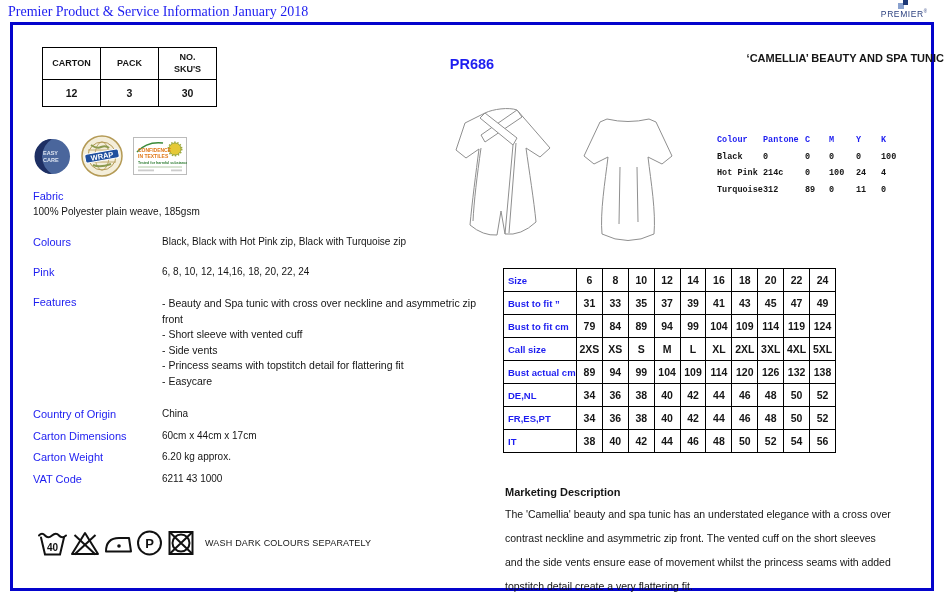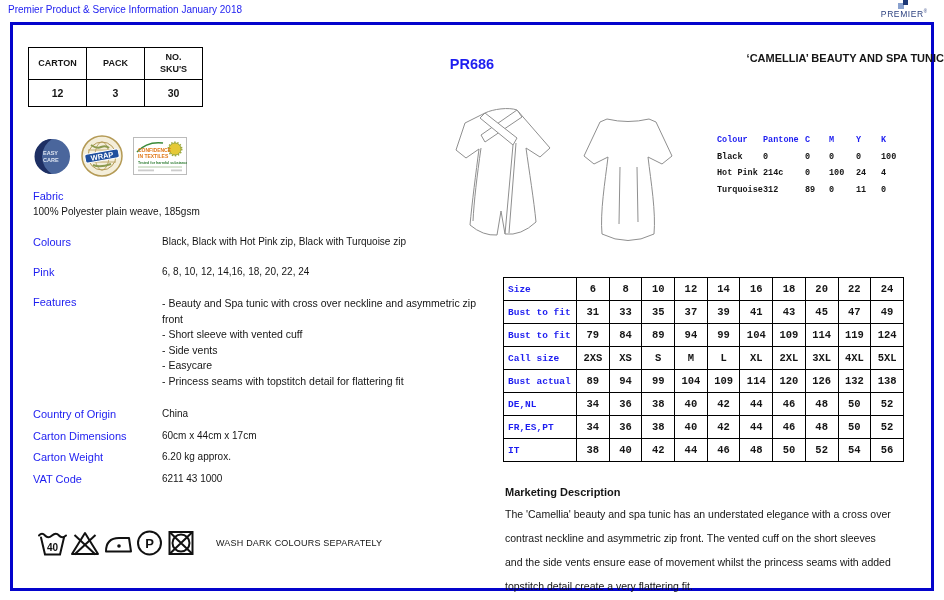--- a/index.html
+++ b/index.html
@@ -7,35 +7,35 @@
     --border:#0404cc;
     --ink:#151515;
   }
   *{margin:0;padding:0;box-sizing:border-box;}
   body{background:#fff;}
   .page{
     position:relative;width:944px;height:600px;background:#fff;overflow:hidden;
     font-family:"Liberation Sans", sans-serif;color:var(--ink);
   }
   .abs{position:absolute;}
-  .doc-header{left:8px;top:4px;font-size:10px;color:var(--blue);}
+  .doc-header{left:8px;top:4px;font-size:14px;color:var(--blue);font-family:Liberation Serif, serif;}
   .frame{left:10px;top:22px;width:924px;height:569px;border:3px solid var(--border);}
   
   .premier-logo{left:874px;top:1px;width:60px;text-align:center;line-height:1;}
   .plogo-squares{height:8px;position:relative;}
   .sq{position:absolute;display:block;}
   .sq.light{width:6px;height:6px;background:#8aa2cf;left:24px;top:2px;}
   .sq.dark{width:5px;height:5px;background:#1d3876;left:29px;top:-1px;}
   .plogo-text{font-size:8.5px;letter-spacing:0.6px;color:#2a3f7e;margin-top:1px;}
   .plogo-text .reg{font-size:4.5px;vertical-align:super;letter-spacing:0;}
   
   .prod-code{left:0;right:0;top:33px;text-align:center;font-size:14.5px;font-weight:bold;color:var(--blue);margin-top:23px;}
   .prod-name{left:0;right:0;top:52px;text-align:right;font-size:11px;font-weight:bold;}
   
-  .carton-table{left:28px;top:47px;border-collapse:collapse;}
+  .carton-table{left:42px;top:47px;border-collapse:collapse;}
   .carton-table th,.carton-table td{border:1.5px solid #000;text-align:center;vertical-align:middle;}
   .carton-table th{width:58px;height:32px;font-size:9px;line-height:1.3;}
   .carton-table td{height:27px;font-size:10.5px;font-weight:bold;}
   .th-narrow span{display:inline-block;width:34px;}
   
   .certs{left:34px;top:135px;display:flex;align-items:center;gap:10px;}
   
   .lbl{font-size:11px;font-weight:normal;color:var(--blue);white-space:nowrap;}
   .val{font-size:10px;white-space:nowrap;}
   .features-list{font-size:10.5px;line-height:15.5px;width:332px;white-space:normal;}
@@ -45,30 +45,30 @@
   .pantone-table{left:717px;top:132px;border-collapse:collapse;}
   .pantone-table td{font-size:8.5px;font-weight:bold;height:16.5px;vertical-align:middle;padding:0;font-family:Liberation Mono, monospace;}
   .pantone-table td:nth-child(1){width:46px;}
   .pantone-table td:nth-child(2){width:42px;}
   .pantone-table td:nth-child(3){width:24px;}
   .pantone-table td:nth-child(4){width:27px;}
   .pantone-table td:nth-child(5){width:25px;}
   .pantone-table td:nth-child(6){width:30px;}
   .pantone-table tr:first-child td{color:var(--blue);}
   
-  .size-table{left:503px;top:277px;border-collapse:collapse;table-layout:fixed;width:401px;font-family:Liberation Mono, monospace;}
+  .size-table{left:503px;top:268px;border-collapse:collapse;table-layout:fixed;width:333px;}
   .size-table td{border:1px solid #000;height:23px;text-align:center;font-size:10.5px;font-weight:bold;overflow:hidden;}
   .size-table td:first-child{color:var(--blue);text-align:left;padding-left:4px;font-size:9.5px;white-space:nowrap;}
   .size-table{border:1.5px solid #000;}
   
   .mkt-head{left:505px;top:486px;font-size:11px;font-weight:bold;}
   .mkt-text{left:505px;top:502px;width:390px;font-size:10.5px;line-height:24px;}
   
   .care-row{left:37px;top:529px;display:flex;align-items:center;gap:2px;}
-  .care-note{font-size:9px;letter-spacing:0.2px;margin-left:18px;}
+  .care-note{font-size:9px;letter-spacing:0.2px;margin-left:7px;}
 </style>
 </head>
 <body>
 
 <div class="page">
 
   <div class="abs doc-header">Premier Product &amp; Service Information January 2018</div>
 
   <div class="abs premier-logo">
     <div class="plogo-squares">
@@ -140,22 +140,22 @@
   <div class="abs val" style="left:162px;top:236px">Black, Black with Hot Pink zip, Black with Turquoise zip</div>
 
   <div class="abs lbl" style="left:33px;top:266px">Pink</div>
   <div class="abs val" style="left:162px;top:266px">6, 8, 10, 12, 14,16, 18, 20, 22, 24</div>
 
   <div class="abs lbl" style="left:33px;top:296px">Features</div>
   <div class="abs val features-list" style="left:162px;top:296px">
     <div>- Beauty and Spa tunic with cross over neckline and asymmetric zip front</div>
     <div>- Short sleeve with vented cuff</div>
     <div>- Side vents</div>
+    <div>- Princess seams with topstitch detail for flattering fit</div>
     <div>- Easycare</div>
-    <div>- Princess seams with topstitch detail for flattering fit</div>
   </div>
 
   <div class="abs lbl" style="left:33px;top:408px">Country of Origin</div>
   <div class="abs val" style="left:162px;top:408px">China</div>
 
   <div class="abs lbl" style="left:33px;top:430px">Carton Dimensions</div>
   <div class="abs val" style="left:162px;top:430px">60cm x  44cm x 17cm</div>
 
   <div class="abs lbl" style="left:33px;top:451px">Carton Weight</div>
   <div class="abs val" style="left:162px;top:451px">6.20 kg approx.</div>

